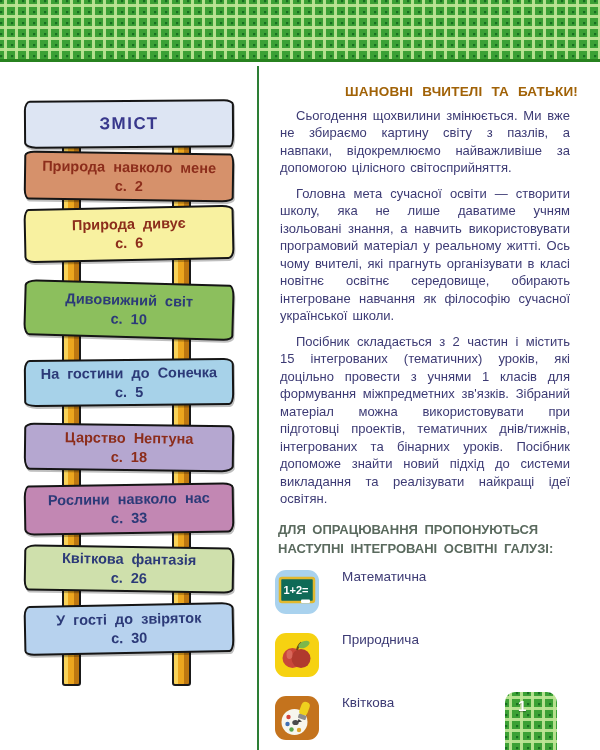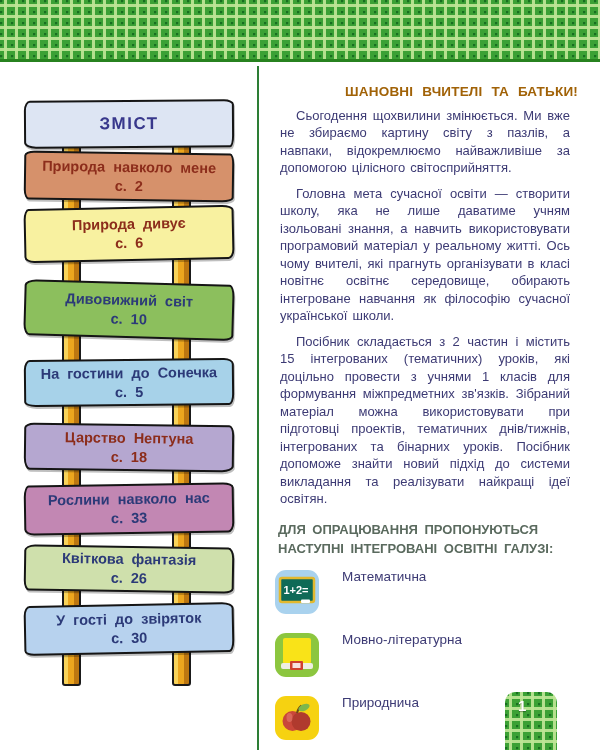--- a/index.html
+++ b/index.html
@@ -117,30 +117,20 @@
   <div class="area-row">
     <svg class="area-icon" viewBox="0 0 46 46">
       <rect x="1" y="1" width="44" height="44" rx="11" fill="#a9d2ee"></rect>
       <rect x="6" y="9" width="34" height="24" rx="2" fill="#0f6a57" stroke="#e3b92f" stroke-width="2.5"></rect>
       <text x="22" y="25" font-size="11" font-weight="bold" fill="#ffffff" text-anchor="middle">1+2=</text>
       <rect x="27" y="30.5" width="9" height="3.5" rx="1" fill="#ffffff"></rect>
     </svg>
     <span class="area-label">Математична</span>
   </div>
 
-  <div class="area-row">
-    <svg class="area-icon" viewBox="0 0 46 46">
-      <rect x="1" y="1" width="44" height="44" rx="11" fill="#8cc63f"></rect>
-      <rect x="9" y="6" width="28" height="26" rx="2" fill="#f9e318"></rect>
-      <rect x="7" y="31" width="32" height="6" rx="2" fill="#eeeee2"></rect>
-      <rect x="16" y="29" width="13" height="9" rx="1" fill="#d0402e"></rect>
-      <rect x="18.5" y="31" width="8" height="5" fill="#ffffff" opacity=".85"></rect>
-    </svg>
-    <span class="area-label">Мовно-літературна</span>
-  </div>
 
   <div class="area-row">
     <svg class="area-icon" viewBox="0 0 46 46">
       <rect x="1" y="1" width="44" height="44" rx="11" fill="#f6d211"></rect>
       <circle cx="18.5" cy="26" r="10" fill="#c9473a"></circle>
       <circle cx="27" cy="26.5" r="9.5" fill="#b03a2e"></circle>
       <path d="M23 18 Q24 13 27.5 10.5" stroke="#6b4a12" stroke-width="2" fill="none"></path>
       <ellipse cx="30" cy="12.5" rx="6" ry="3.2" fill="#7cb74c" transform="rotate(-25 30 12.5)"></ellipse>
       <ellipse cx="15.5" cy="22.5" rx="3" ry="4.5" fill="#e2796c" opacity=".65"></ellipse>
     </svg>

